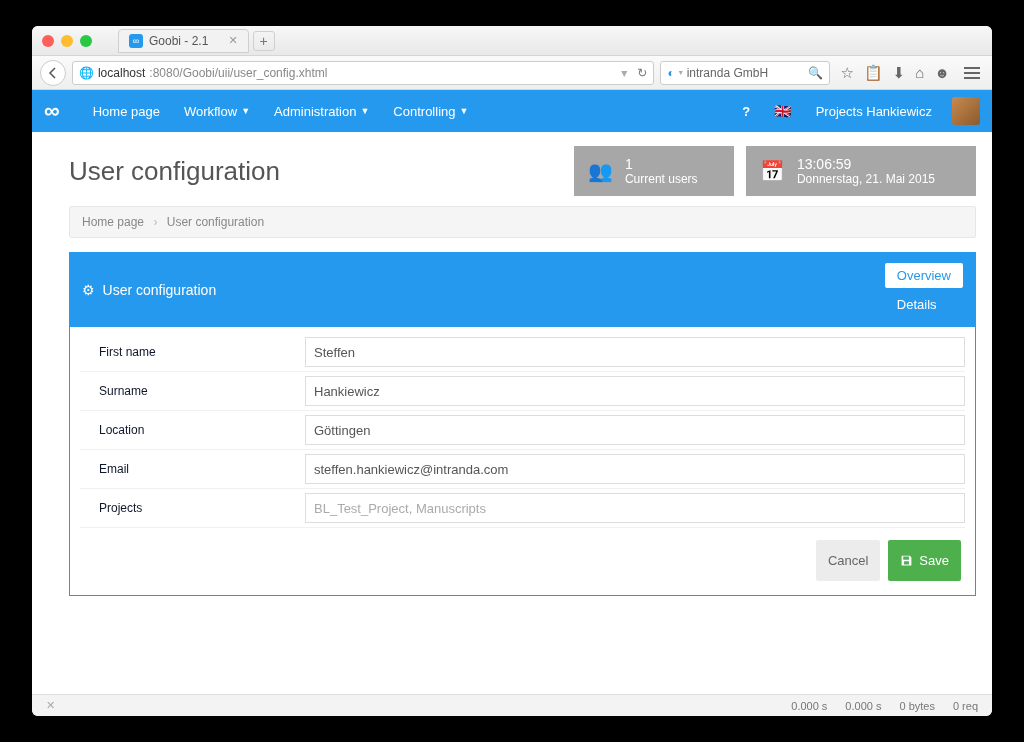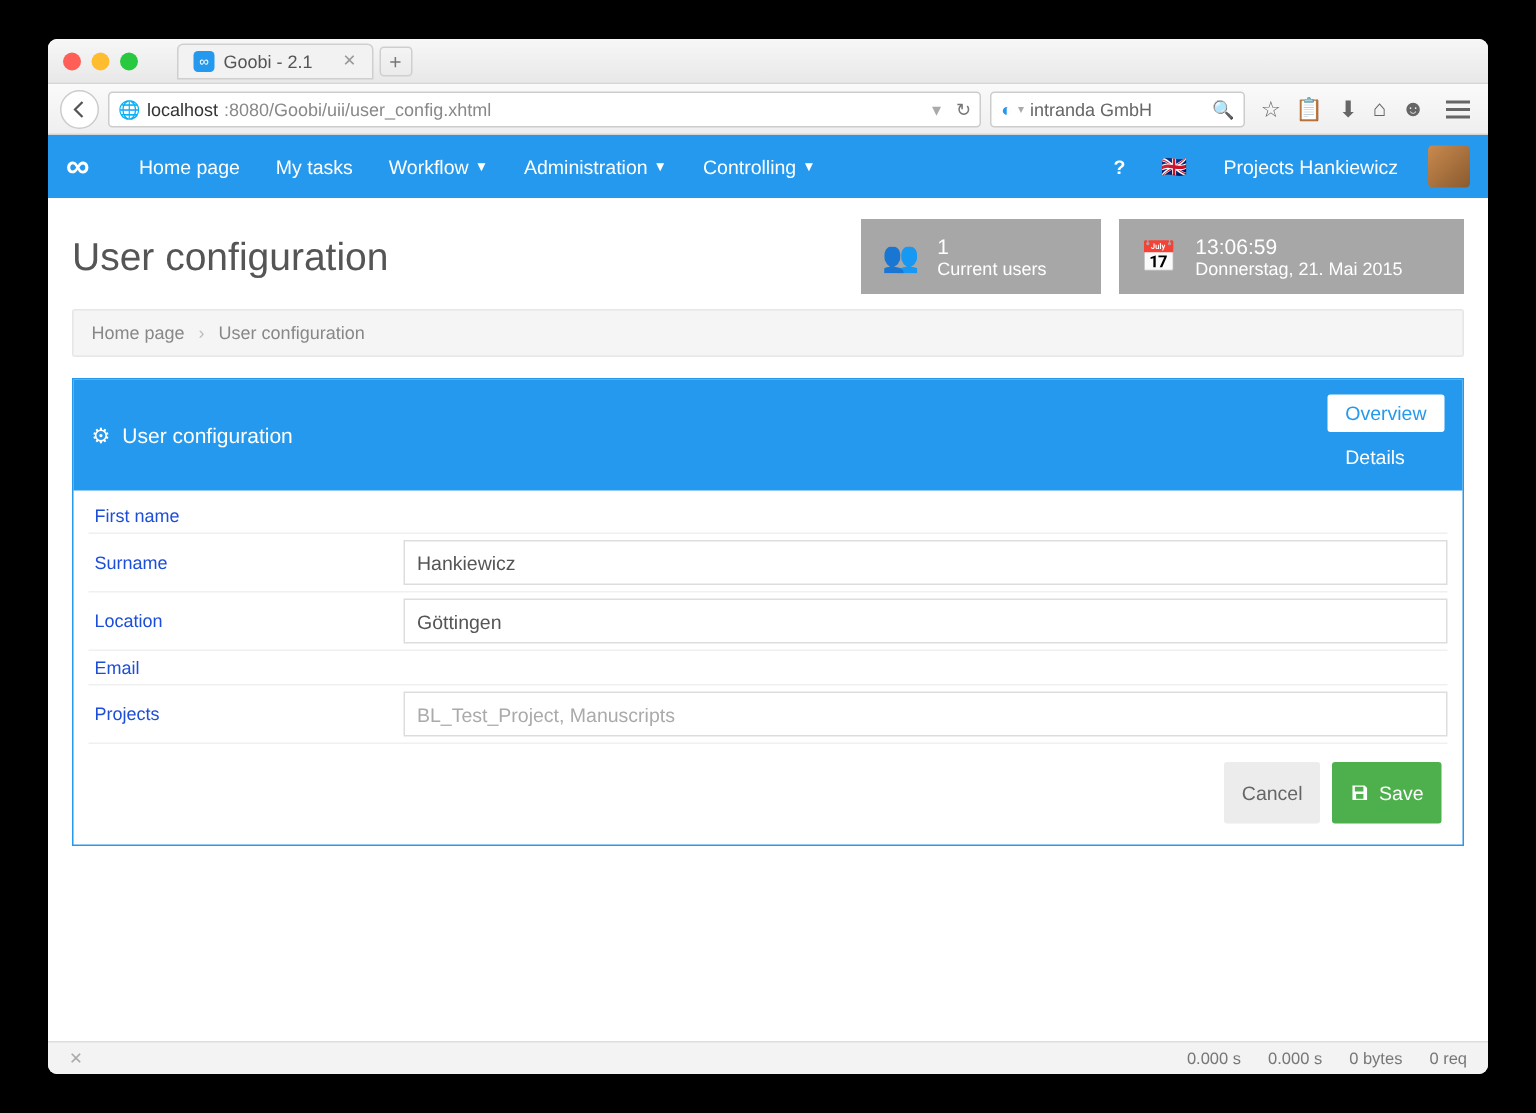--- a/index.html
+++ b/index.html
@@ -31,21 +31,21 @@
 
   
   .appnav { height:42px; background:#2599ed; display:flex; align-items:center; color:#fff; font-size:13px; padding:0 12px; }
   .logo { font-size:22px; font-weight:bold; margin-right:24px; letter-spacing:-3px; }
   .navitem { padding:0 12px; height:100%; display:flex; align-items:center; gap:4px; cursor:pointer;}
   .navitem .caret { font-size:9px; }
   .navspacer { flex:1; }
   .avatar { width:28px; height:28px; background:linear-gradient(135deg,#c98a4f,#8a5a2e); border-radius:3px; margin-left:8px;}
 
   
-  .content { flex:1; overflow:auto; background:#fff; }
+  .content { flex:1; overflow:auto; background:#fff;padding-left:21px; }
   .header-row { display:flex; align-items:center; padding:14px 16px 10px; gap:12px;}
   .page-title { font-size:26px; color:#555; font-weight:400; flex:1;}
   .greybox { background:#a7a7a7; color:#fff; height:50px; display:flex; align-items:center; padding:0 14px; gap:12px; font-size:12px;}
   .greybox .big { font-size:14px;}
   .greybox.users { width:160px; }
   .greybox.clock { width:230px; }
   .usericon, .calicon { font-size:20px; }
 
   .breadcrumb { background:#f5f5f5; border:1px solid #e6e6e6; padding:8px 12px; margin:0 16px; font-size:12px; color:#888; border-radius:2px;}
   .breadcrumb .sep::before { content:"›"; margin:0 6px; color:#bbb;}
@@ -55,21 +55,21 @@
   .panel-head .gear { margin-right:8px;}
   .panel-head .spacer { flex:1; }
   .panel-tabs { display:flex; gap:4px;flex-direction:column; }
   .ptab { padding:5px 12px; font-size:13px; cursor:pointer; }
   .ptab.active { background:#fff; color:#2599ed; border-radius:2px;}
   .ptab.inactive { color:#fff; }
 
   .form { padding:6px 10px 14px; }
   .row { display:flex; align-items:center; border-bottom:1px solid #f0f0f0; padding:4px 0;}
   .row:last-of-type { border-bottom:none; }
-  .label { width:210px; font-size:12px; color:#1d4ed8; padding-left:4px;}
+  .label { width:210px; font-size:12px; color:#0f172a; padding-left:4px;margin-left:15px;}
   .field { flex:1; }
   .field input { width:100%; height:30px; border:1px solid #ddd; padding:0 8px; font-size:13px; color:#555; }
   .field input.ro { color:#aaa; background:#fff;}
   .actions { display:flex; justify-content:flex-end; gap:8px; padding:12px 4px 0;}
   .btn { height:41px; padding:0 12px; font-size:13px; border:none; cursor:pointer; border-radius:2px;}
   .btn.cancel { background:#ececec; color:#666; }
   .btn.save { background:#4db04d; color:#fff; display:flex; align-items:center; gap:6px;justify-content:space-between;}
   .floppy { width:13px; height:13px; }
 
   
@@ -132,23 +132,20 @@
         <div></div>
       </div>
   </div>
 
   <div class="appnav">
     <div class="logo">∞</div>
     <div class="navitem">
         <span>Home page</span>
       </div>
     <div class="navitem">
-        <span>My tasks</span>
-      </div>
-    <div class="navitem">
         <span>Workflow</span>
         <span class="caret">▼</span>
       </div>
     <div class="navitem">
         <span>Administration</span>
         <span class="caret">▼</span>
       </div>
     <div class="navitem">
         <span>Controlling</span>
         <span class="caret">▼</span>
@@ -193,31 +190,33 @@
         <span>User configuration</span>
         <span class="spacer"></span>
         <div class="panel-tabs">
           <div class="ptab active">Overview</div>
           <div class="ptab inactive">Details</div>
         </div>
       </div>
       <div class="form">
         <div class="row">
           <div class="label">First name</div>
+          <div class="field"><input value="Steffen" style=""></div>
         </div>
         <div class="row">
           <div class="label">Surname</div>
           <div class="field"><input value="Hankiewicz" style=""></div>
         </div>
         <div class="row">
           <div class="label">Location</div>
           <div class="field"><input value="Göttingen" style=""></div>
         </div>
         <div class="row">
           <div class="label">Email</div>
+          <div class="field"><input value="steffen.hankiewicz@intranda.com" style=""></div>
         </div>
         <div class="row">
           <div class="label">Projects</div>
           <div class="field"><input class="ro" readonly="" value="BL_Test_Project, Manuscripts" style=""></div>
         </div>
         <div class="actions">
           <button class="btn cancel">Cancel</button>
           <button class="btn save">
             <svg class="floppy" viewBox="0 0 16 16">
                 <path fill="#fff" d="M2 2h10l2 2v10H2V2zm2 1v4h7V3H4zm1 6v4h6V9H5z"></path>

